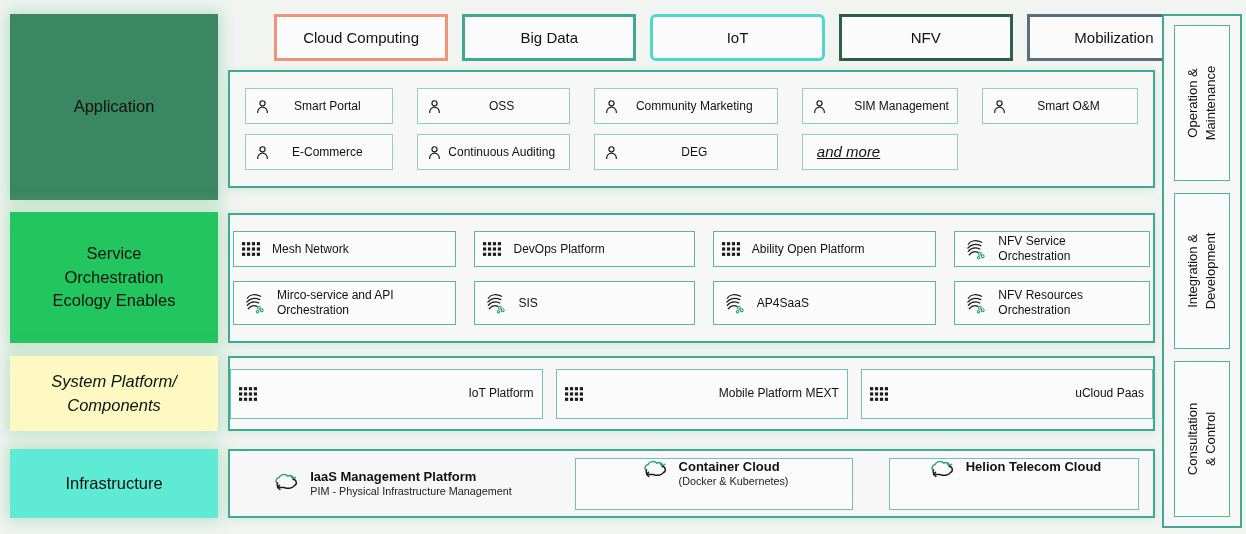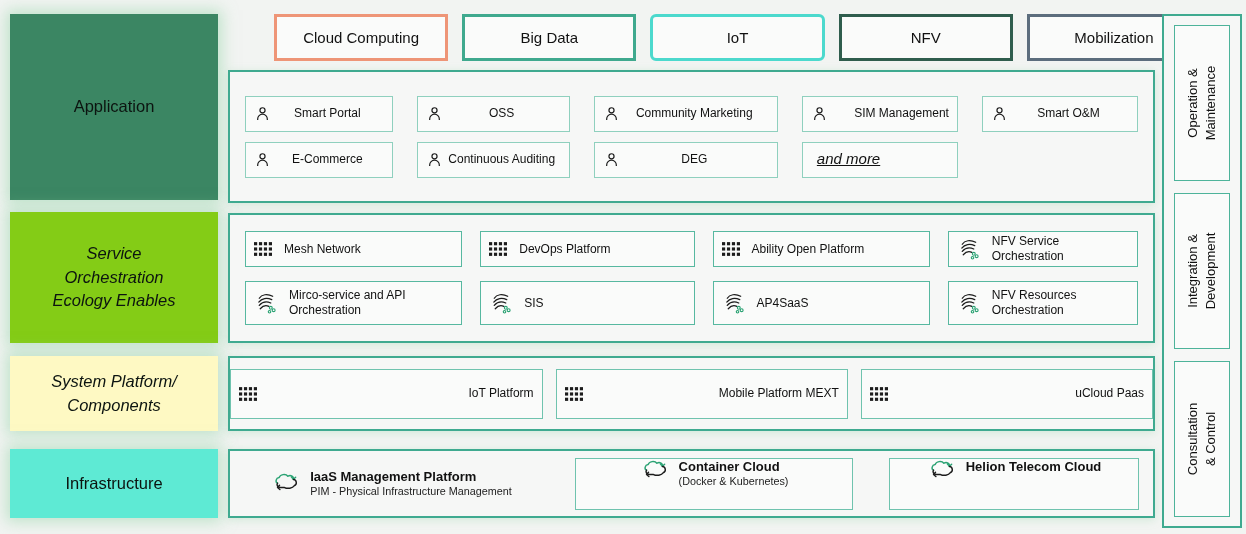--- a/index.html
+++ b/index.html
@@ -13,24 +13,24 @@
   #ll-1{top:212px;height:131px}
   #ll-2{top:356px;height:75px}
   #ll-3{top:449px;height:69px}
   
   .tabs{position:absolute;left:228px;top:14px;width:927px;height:47px;display:flex;gap:14px;margin-left:46px;}
   .tab{flex:1;background:#fafbfa;border:3px solid #888;display:flex;align-items:center;justify-content:center;
        font-size:15px;box-sizing:border-box;}
   
   .container{position:absolute;left:228px;width:927px;border:2px solid #3faa90;background:#f6f7f6;
              box-sizing:border-box;box-shadow:0 2px 8px rgba(151,214,172,.35);}
-  #app-c{top:70px;height:133px;display:grid;grid-template-columns:142fr 147fr 177fr 150fr 150fr;
+  #app-c{top:70px;height:118px;display:grid;grid-template-columns:142fr 147fr 177fr 150fr 150fr;
          grid-auto-rows:36px;gap:10px 24px;align-content:center;padding:0 15px;}
   #svc-c{top:213px;height:130px;display:grid;grid-template-columns:217fr 214fr 217fr 190fr;
-         grid-template-rows:36px 44px;gap:14px 18px;align-content:center;padding:0 15px;}
+         grid-template-rows:36px 44px;gap:14px 18px;align-content:center;padding:0 3px;}
   #sys-c{top:356px;height:75px;display:grid;grid-template-columns:307fr 287fr 287fr;
          grid-auto-rows:50px;gap:13px;align-content:center;padding:0 0;}
   #inf-c{top:449px;height:69px;display:flex;align-items:center;gap:8px;padding:0 14px;}
   
   .item{border:1px solid #8fd0be;background:#fafbfa;display:flex;align-items:center;
         font-size:12px;line-height:1.25;padding:0 8px;box-sizing:border-box;}
   .item .lbl{flex:1;text-align:center;}
   .item.grouped{justify-content:space-between;}
   .item.grouped .lbl{flex:none;margin-left:6px;text-align:center;}
   .svc-item{border-color:#57b8a0;}
@@ -54,21 +54,21 @@
   .side-box{flex:1;border:1px solid #4db39a;background:#fafbfa;position:relative;}
   .vlabel{position:absolute;left:50%;top:50%;transform:translate(-50%,-50%) rotate(-90deg);
           white-space:pre-line;text-align:center;font-size:13px;line-height:1.35;}
 </style>
 </head>
 <body>
 
 <div class="canvas">
 
   <div class="left-label" id="ll-0" style="background-color: rgb(59, 134, 99);">Application</div>
-  <div class="left-label" id="ll-1" style="background-color: #84cc16; font-style: italic;">Service
+  <div class="left-label" id="ll-1" style="background-color: #22c55e;">Service
 Orchestration
 Ecology Enables</div>
   <div class="left-label" id="ll-2" style="background-color: #fef9c3; font-style: italic;">System Platform/
 Components</div>
   <div class="left-label" id="ll-3" style="background-color: #5eead4;">Infrastructure</div>
 
   <div class="tabs">
     <div class="tab" style="border-color: rgb(238, 149, 119);">Cloud Computing</div>
     <div class="tab" style="border-color: rgb(63, 169, 142);">Big Data</div>
     <div class="tab" style="border-color: rgb(76, 217, 205); border-radius: 6px;">IoT</div>

